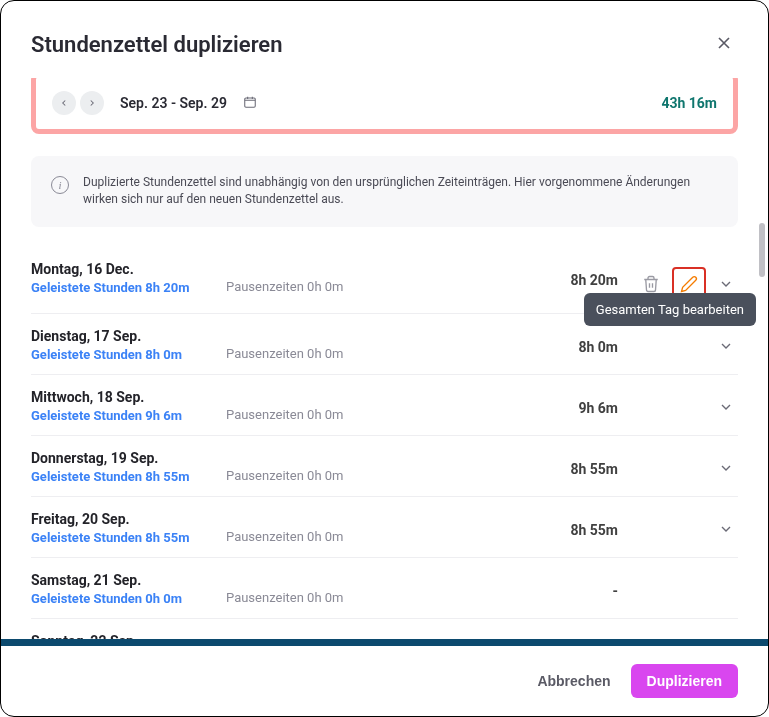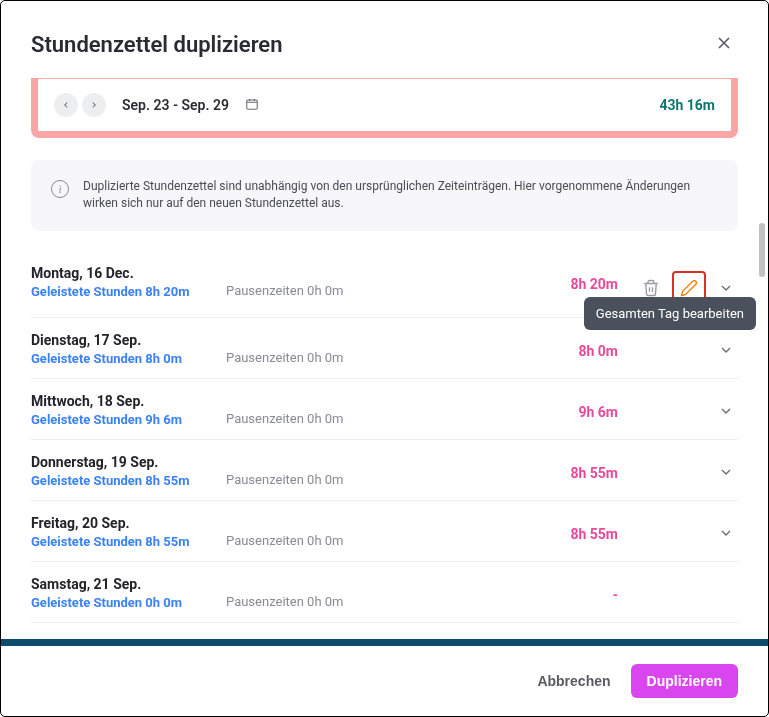--- a/index.html
+++ b/index.html
@@ -1,42 +1,42 @@
 <!DOCTYPE html>
 <html><head>
 <meta charset="utf-8">
 <style>
 * { box-sizing: border-box; margin: 0; padding: 0; }
 body { font-family: -apple-system, BlinkMacSystemFont, "Segoe UI", Roboto, sans-serif; background: #fff; width: 769px; height: 717px; overflow: hidden; position: relative; }
-.modal { border: 1px solid #000; border-radius: 5px; width: 769px; height: 717px; padding: 28px 0 0 0; display: flex; flex-direction: column; position: relative; }
+.modal { border: 1px solid #000; border-radius: 14px; width: 769px; height: 717px; padding: 28px 0 0 0; display: flex; flex-direction: column; position: relative; }
 .header { display: flex; justify-content: space-between; align-items: center; padding: 0 30px 18px 30px; }
 .title { font-size: 22px; font-weight: 600; color: #2a2a33; }
 .close-btn { background: none; border: none; cursor: pointer; color: #5a5a65; padding: 4px; }
 .close-btn svg { width: 20px; height: 20px; stroke: #5a5a65; stroke-width: 2; }
 .content { padding: 0 30px; flex: 1; overflow-y: auto; }
-.week-bar { border: 7px solid #fca5a5; border-radius: 8px; padding: 14px 16px; display: flex; align-items: center; justify-content: space-between; margin-bottom: 22px; margin-top: -6px; }
+.week-bar { border: 5px solid #fca5a5; border-radius: 8px; padding: 14px 16px; display: flex; align-items: center; justify-content: space-between; margin-bottom: 22px; margin-top: -6px; }
 .week-bar-left { display: flex; align-items: center; gap: 10px; }
 .nav-btns { display: flex; gap: 4px; }
 .nav-btn { width: 24px; height: 24px; border-radius: 50%; background: #eceef0; border: none; display: flex; align-items: center; justify-content: center; cursor: pointer; color: #6a6a76; }
 .nav-btn svg { width: 10px; height: 10px; stroke: #6a6a76; stroke-width: 2.5; }
 .week-label { font-size: 14px; font-weight: 600; color: #2a2a33; margin-left: 6px; }
 .cal-icon { color: #6a6a76; margin-left: 6px; }
 .cal-icon svg { width: 14px; height: 14px; stroke: #6a6a76; stroke-width: 1.8; fill: none; }
 .week-total { font-size: 14px; font-weight: 700; color: #0f766e; }
 .info-box { background: #f7f7f9; border-radius: 8px; padding: 18px 20px; display: flex; gap: 14px; margin-bottom: 20px; }
 .info-icon { flex-shrink: 0; width: 18px; height: 18px; border: 1.5px solid #8a8a96; border-radius: 50%; display: flex; align-items: center; justify-content: center; font-size: 11px; font-style: italic; font-family: serif; color: #8a8a96; margin-top: 2px; }
 .info-text { font-size: 12px; color: #4a4a55; line-height: 1.45; }
 .day-row { border-bottom: 1px solid #eeeef1; padding: 14px 0 12px 0; display: flex; align-items: flex-start; position: relative; }
 .day-row:last-of-type { border-bottom: none; }
 .day-left { flex: 1; display: flex; }
 .day-info { width: 195px; }
 .day-name { font-size: 14px; font-weight: 700; color: #232329; margin-bottom: 3px; }
 .day-sub { font-size: 13px; color: #3b82f6; font-weight: bold; }
 .pause-info { font-size: 13px; color: #8a8a96; margin-top: 18px; }
-.day-total { font-weight: 700; font-size: 14px; color: #ec4899; width: 70px; text-align: right; margin-top: 11px; }
+.day-total { font-weight: 700; font-size: 14px; color: #404040; width: 70px; text-align: right; margin-top: 11px; }
 .day-actions { width: 120px; display: flex; align-items: center; justify-content: flex-end; gap: 8px; margin-top: 6px; }
 .icon-btn { background: none; border: none; cursor: pointer; padding: 4px; color: #9a9aa3; display: flex; align-items: center; justify-content: center; }
 .icon-btn svg { width: 18px; height: 18px; }
 .edit-highlight { border: 2px solid #d93025; border-radius: 4px; padding: 6px; }
 .edit-highlight svg { stroke: #f57c00; }
 .chevron svg { width: 16px; height: 16px; stroke: #6a6a76; stroke-width: 2; }
 .footer { border-top: 7px solid #0c4a6e; padding: 18px 30px; display: flex; justify-content: flex-end; gap: 16px; align-items: center; }
 .btn-cancel { background: none; border: none; font-size: 14px; font-weight: 600; color: #5a5a65; cursor: pointer; padding: 8px 4px; }
 .btn-primary { background: #d946ef; border: none; color: #fff; font-size: 14px; font-weight: 600; border-radius: 6px; padding: 9px 16px; cursor: pointer; }
 .tooltip { position: absolute; background: #4a505c; color: #fff; font-size: 13px; padding: 9px 12px; border-radius: 6px; white-space: nowrap; right: -18px; top: 46px; z-index: 10; }

